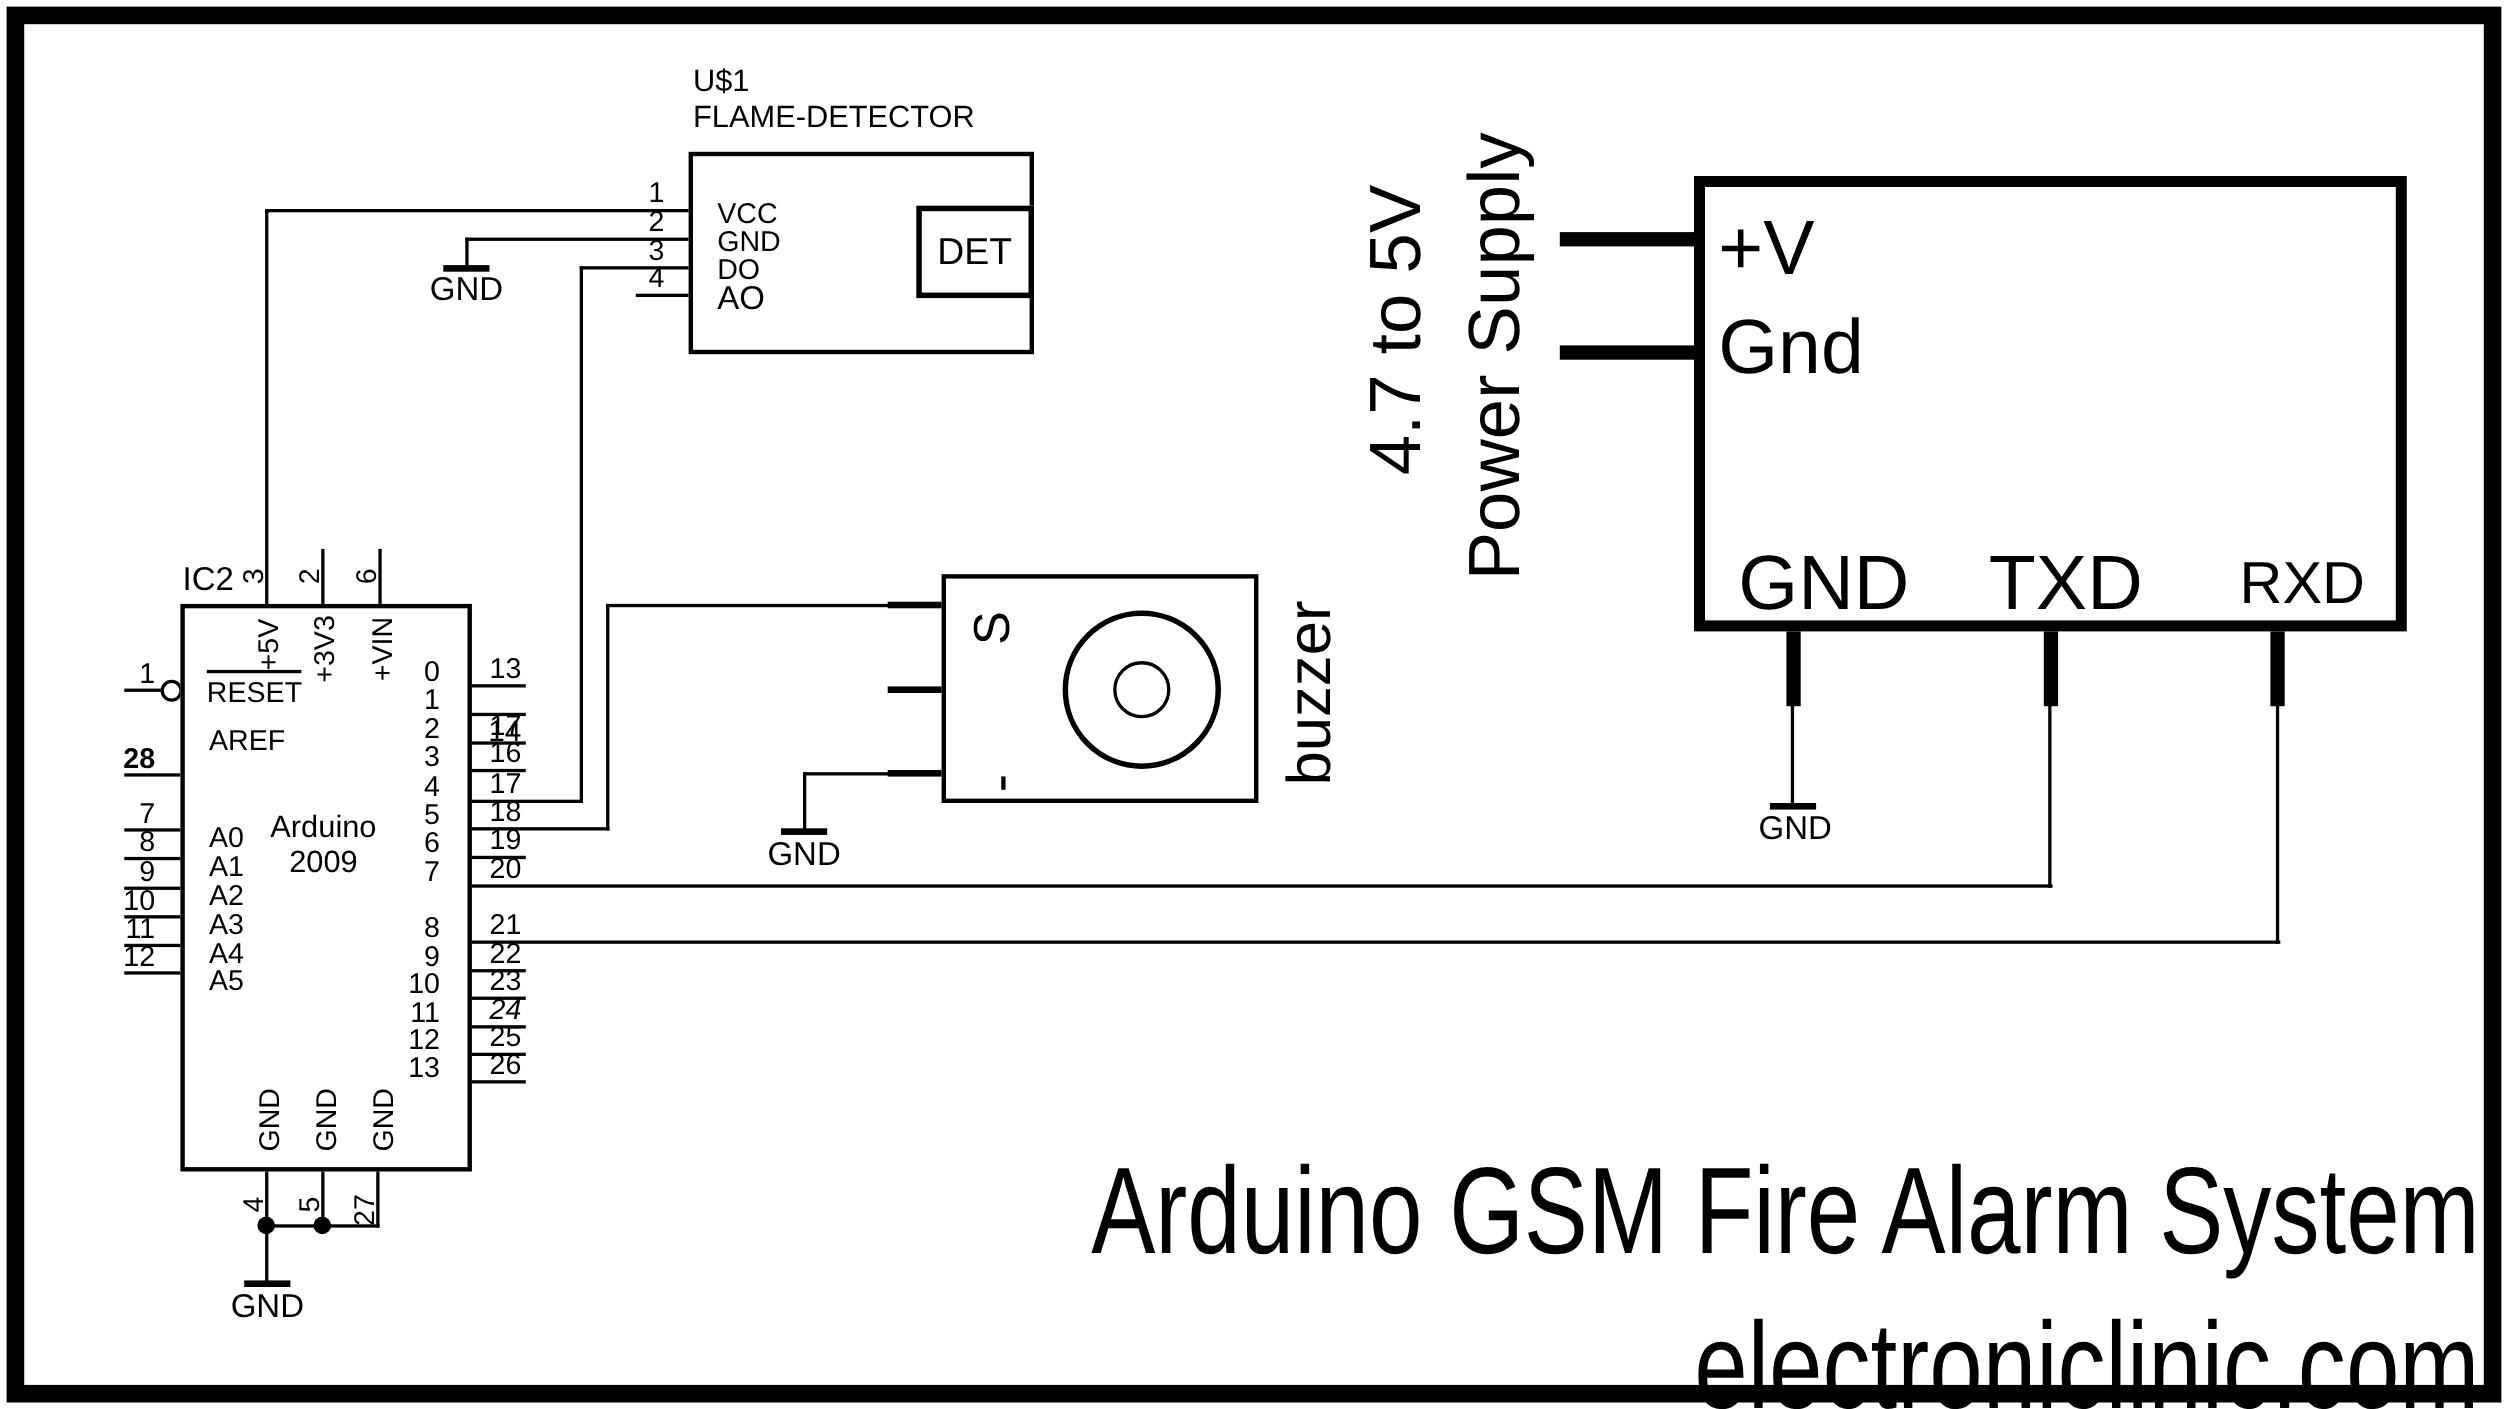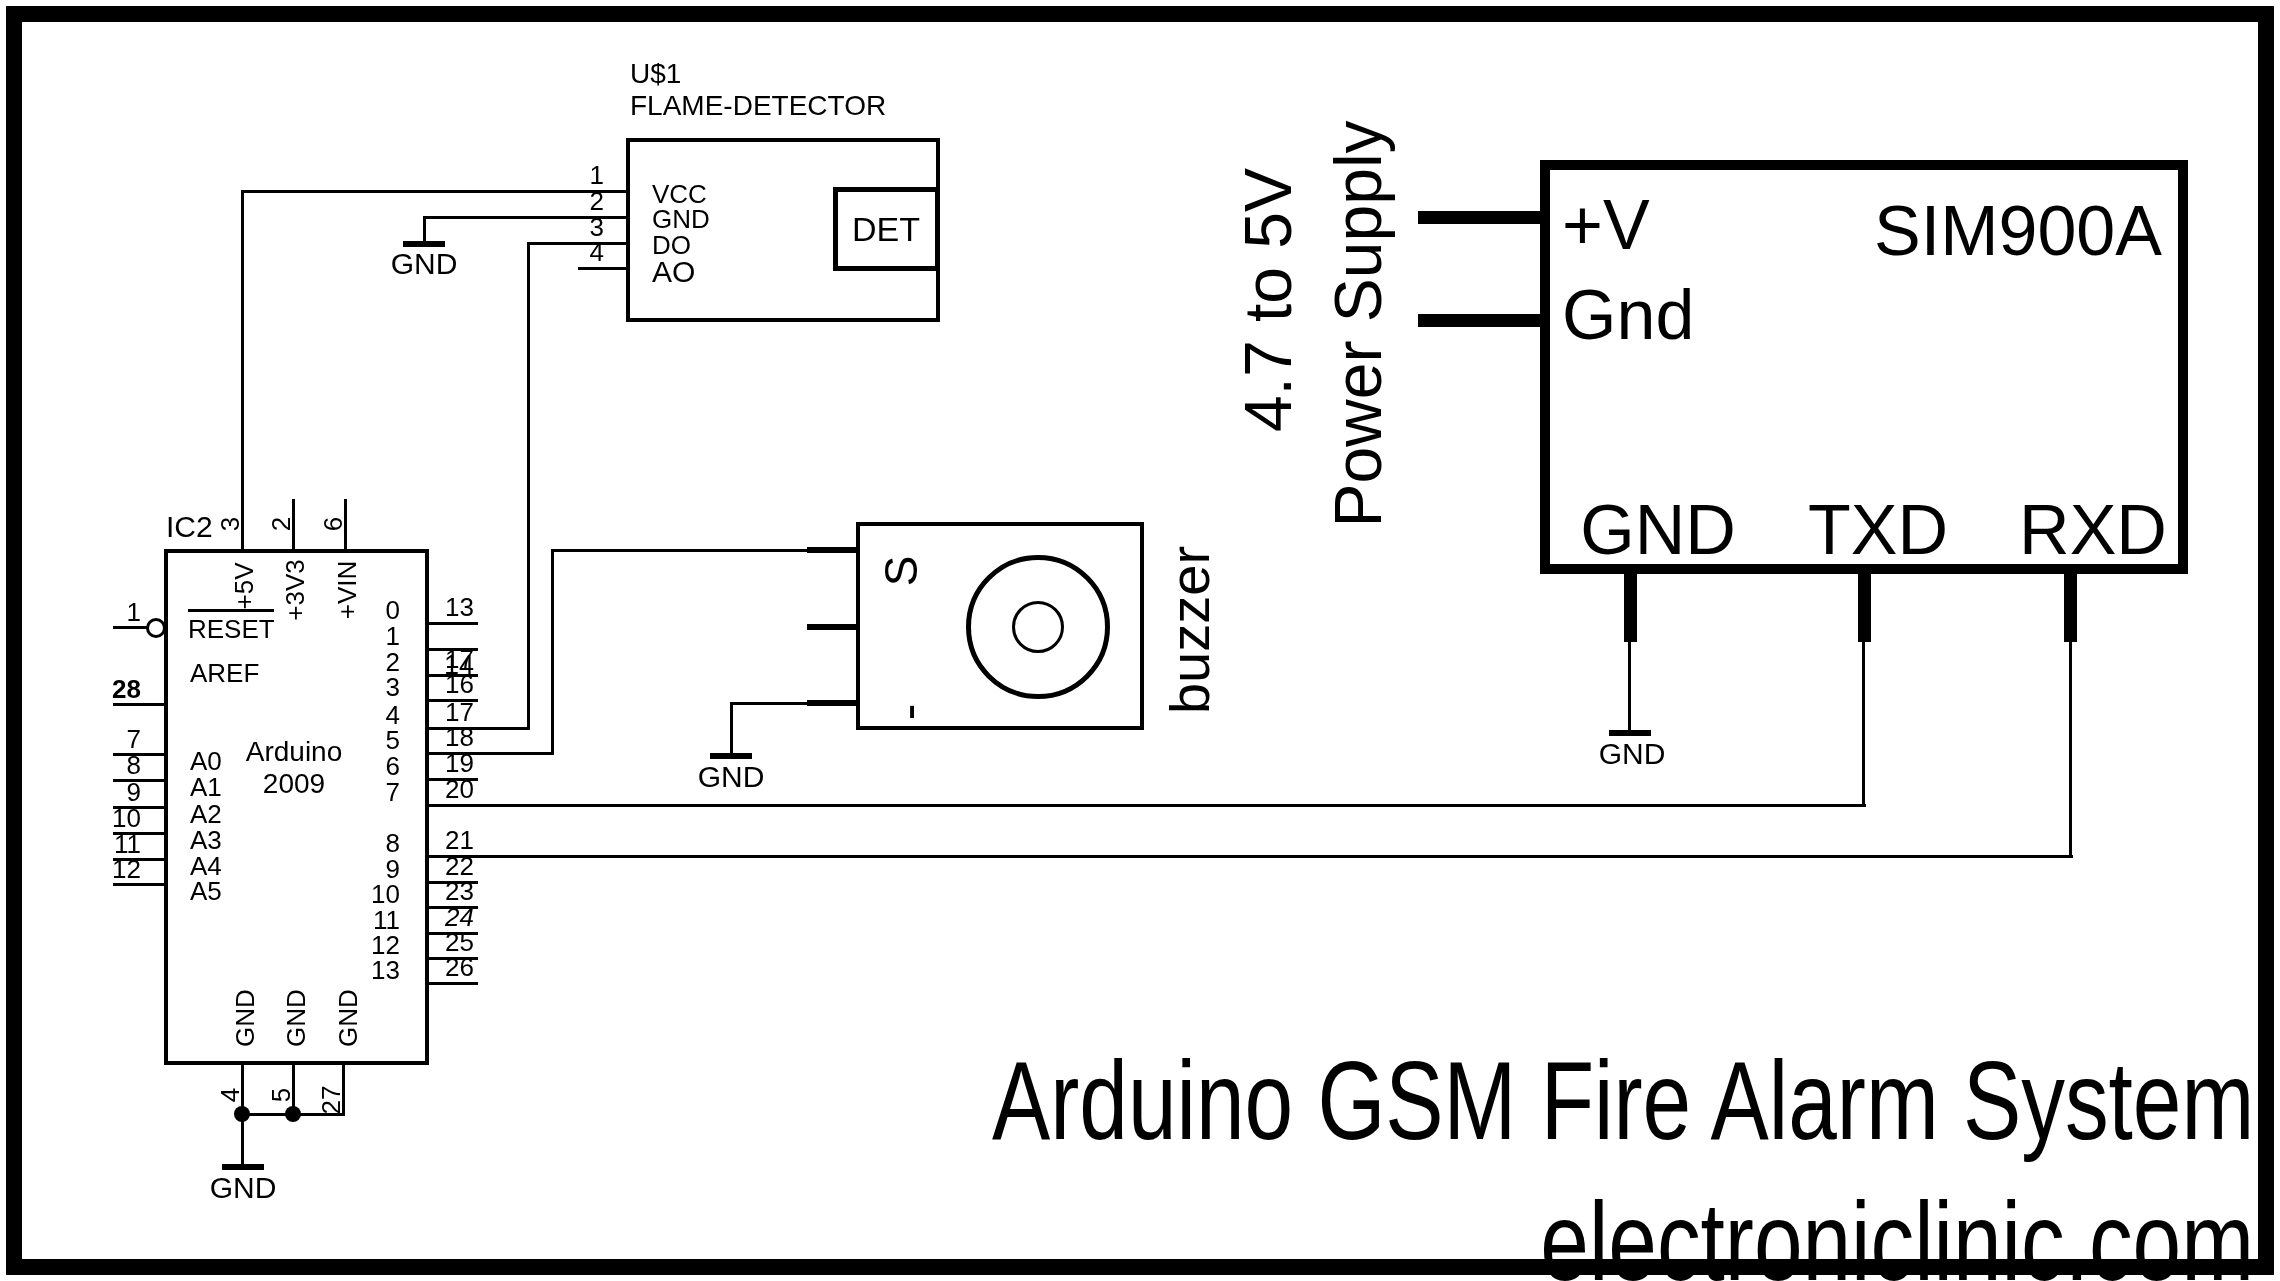--- a/index.html
+++ b/index.html
@@ -115,24 +115,23 @@
   <div class="t" style="left:652px;top:257px;font-size:30px;">AO</div>
   <div class="t ctr" style="left:424px;top:249px;font-size:30px;">GND</div>
 
   <div class="t rot" style="left:901px;top:571px;font-size:46px;">S</div>
   <div class="t rot" style="left:908px;top:712px;font-size:50px;">-</div>
   <div class="t rot" style="left:1190px;top:630px;font-size:56px;">buzzer</div>
   <div class="t ctr" style="left:731px;top:762px;font-size:30px;">GND</div>
 
   <div class="t" style="left:1562px;top:190px;font-size:70px;">+V</div>
   <div class="t" style="left:1562px;top:280px;font-size:70px;">Gnd</div>
-  <div class="t rgt" style="left:2162px;top:196px;font-size:70px;">SIM900A</div>
   <div class="t" style="left:1658px;top:530px;font-size:70px;transform:translate(-50%,-50%);">GND</div>
   <div class="t" style="left:1878px;top:530px;font-size:70px;transform:translate(-50%,-50%);">TXD</div>
-  <div class="t" style="left:2093px;top:530px;font-size:70px;transform:translate(-50%,-50%);">RXD</div>
+  <div class="t" style="left:2093px;top:530px;font-size:54px;transform:translate(-50%,-50%);">RXD</div>
   <div class="t ctr" style="left:1632px;top:739px;font-size:30px;">GND</div>
   <div class="t rot" style="left:1268px;top:300px;font-size:66px;">4.7 to 5V</div>
   <div class="t rot" style="left:1358px;top:324px;font-size:66px;">Power Supply</div>
 
   <div class="t" style="left:166px;top:512px;font-size:30px;">IC2</div>
   <div class="t ctr" style="left:294px;top:738px;font-size:28px;">Arduino</div>
   <div class="t ctr" style="left:294px;top:770px;font-size:28px;">2009</div>
 
   <div class="t rot" style="left:230px;top:524px;font-size:26px;">3</div>
   <div class="t rot" style="left:281px;top:524px;font-size:26px;">2</div>

